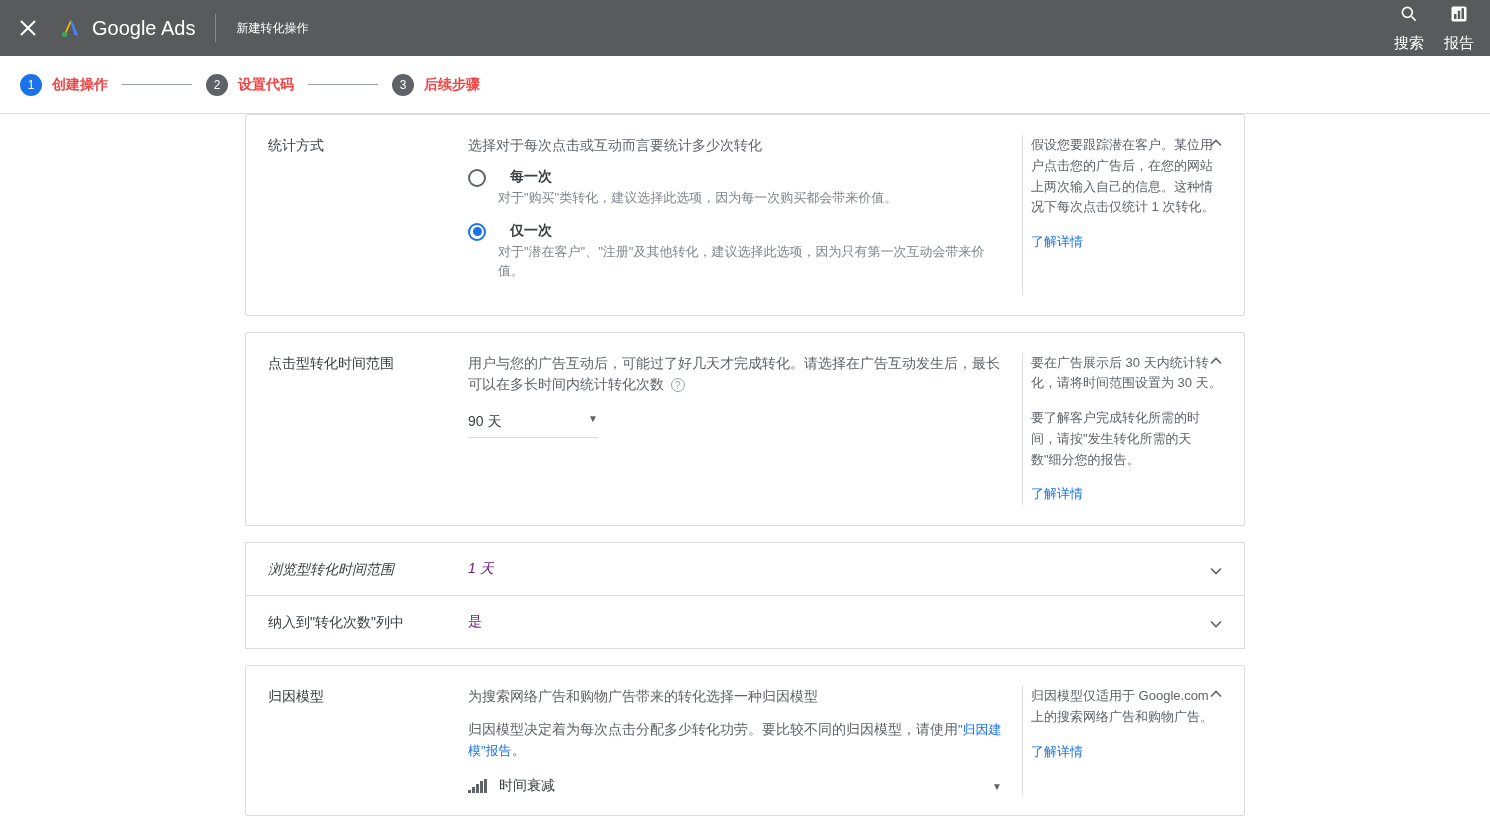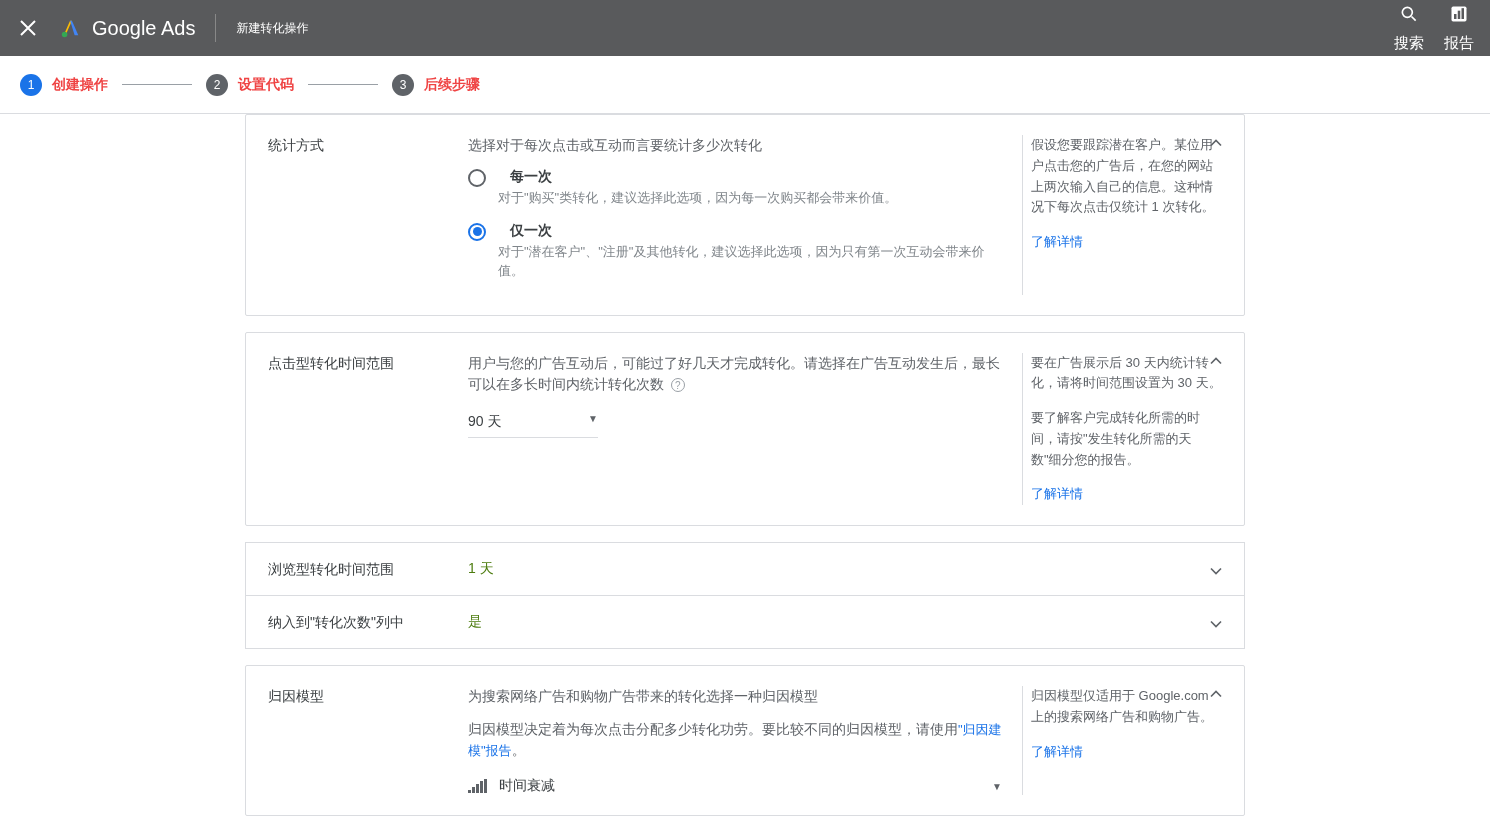--- a/index.html
+++ b/index.html
@@ -46,21 +46,21 @@
   
   .link { color: #1a73e8; cursor: pointer; font-size: 13px; }
   .side-link { margin-top: 0; }
   
   .dropdown-inline { display: flex; align-items: flex-start; gap: 30px; margin-top: 12px; color:#3c4043; font-size:14px; border-bottom:1px solid #dadce0; width:130px; padding:6px 0; cursor:pointer;}
   .dd-caret { color:#5f6368; font-size:10px; margin-left:auto;}
   
   
   .collapsed-card { background: #fff; border: 1px solid #dadce0; border-top: none; width: 1000px; margin: 0 auto; padding: 16px 22px; display: flex; align-items: center; position: relative; }
   .collapsed-card .card-label { width: 200px; color: #3c4043; }
-  .collapsed-value { color: #4d7c0f; font-size: 14px; }
+  .collapsed-value { color: #701a75; font-size: 14px; }
   .collapsed-card + .collapsed-card { }
   
   .attr-select { display:flex; align-items:center; gap:12px; margin-top:16px; cursor:pointer; font-size:14px; color:#3c4043;}
   .signal-icon { display:flex; align-items:flex-end; gap:1px; height:14px;}
   .signal-icon span { width:3px; background:#5f6368; }
   
   .side-para { margin-bottom: 14px; }
 </style>
 </head>
 <body>
@@ -170,21 +170,21 @@
         </div>
       </div>
       <div class="card-side">
         <div class="side-para">要在广告展示后 30 天内统计转化，请将时间范围设置为 30 天。</div>
         <div class="side-para">要了解客户完成转化所需的时间，请按"发生转化所需的天数"细分您的报告。</div>
         <div class="link side-link">了解详情</div>
       </div>
     </div>
   </div>
 
-  <div class="collapsed-card" style="margin-top:16px; border-top:1px solid #dadce0;">
+  <div class="collapsed-card" style="margin-top:16px; border-top:1px solid #dadce0;font-style:italic;">
     <div class="card-label">浏览型转化时间范围</div>
     <div class="collapsed-value">1 天</div>
     <div class="card-collapse">
       <svg width="20" height="20" viewBox="0 0 24 24">
           <path d="M6 9 L12 15 L18 9" stroke="#5f6368" stroke-width="2" fill="none"></path>
         </svg>
     </div>
   </div>
   <div class="collapsed-card">
     <div class="card-label">纳入到"转化次数"列中</div>

